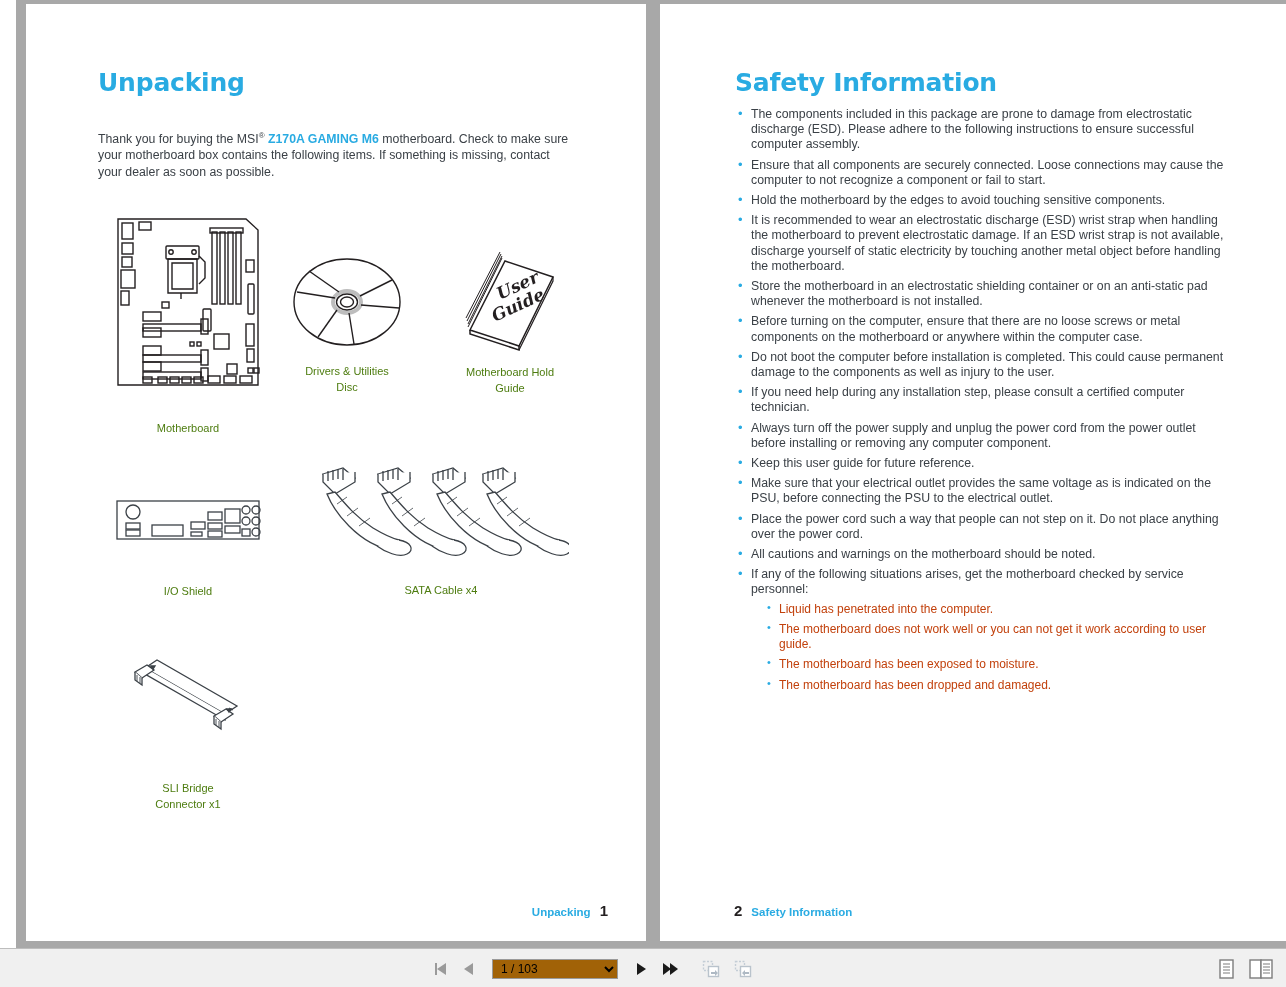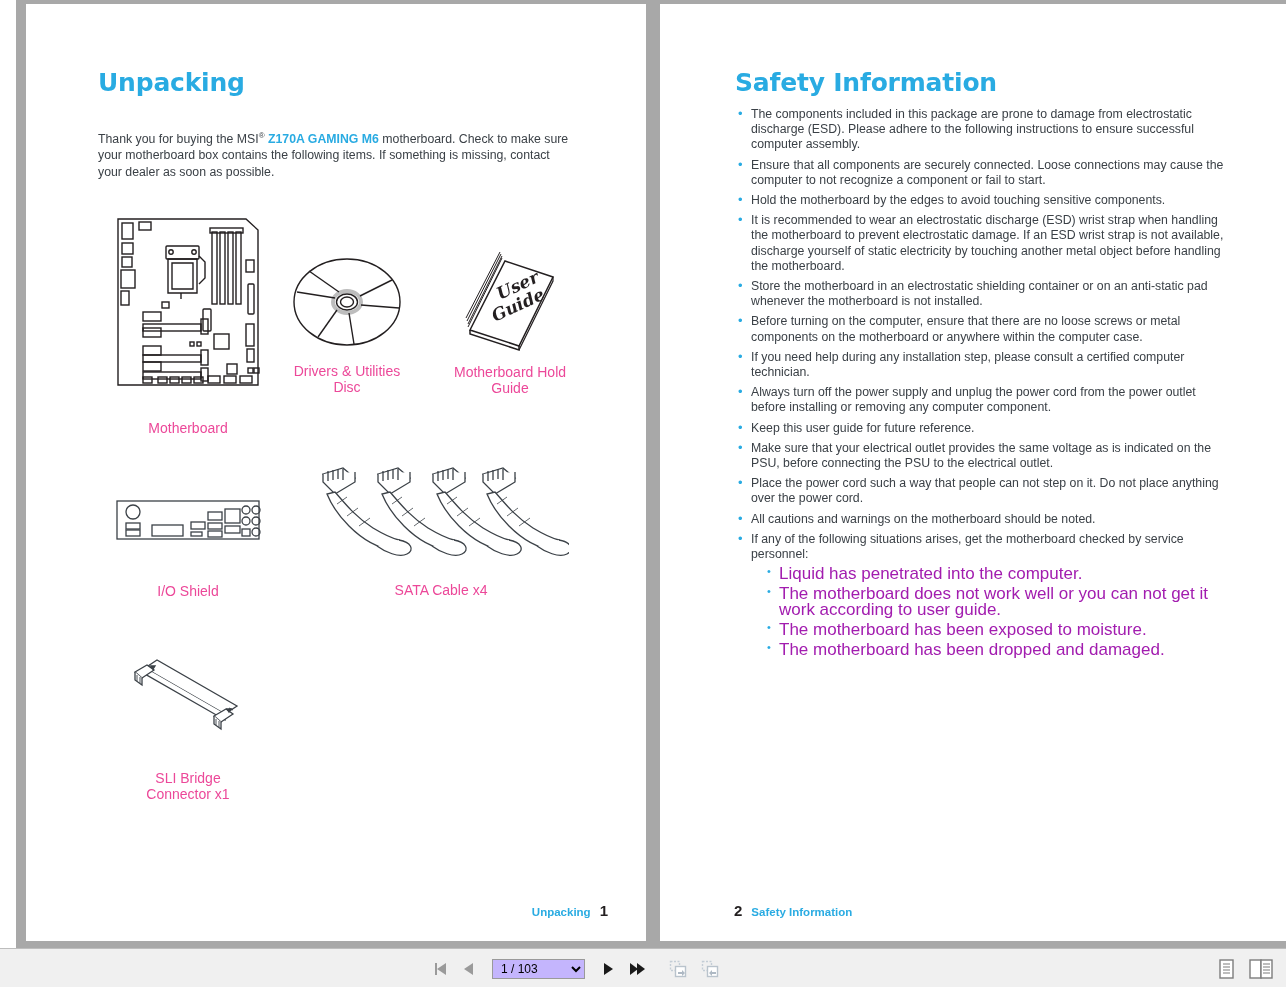--- a/index.html
+++ b/index.html
@@ -61,23 +61,23 @@
     line-height: 16.2px;
     color: #3b4147;
   }
   .brandname { color: #29abe2; font-weight: bold; }
 
   
   #left-content { position:absolute; left:72px; top:64px; width:500px; }
   #intro-para { margin-top: 31px; width: 478px; }
 
   .item-caption {
-    font-size: 14px;
+    font-size: 11px;
     line-height: 16px;
-    color: #ec4899;
+    color: #4d7c0f;
     text-align: center;
   }
   .item-cell { position:absolute; }
   .art { display:block; }
 
   
   #right-content { position:absolute; left:75px; top:64px; width:500px; }
   ul.safety {
     list-style: none;
     margin: 10px 0 0 0;
@@ -101,23 +101,23 @@
   }
   ul.sub-safety {
     list-style: none;
     margin: 4px 0 0 0;
     padding: 0 0 0 14px;
   }
   ul.sub-safety > li {
     position: relative;
     padding-left: 14px;
     margin-bottom: 5px;
-    font-size: 17px;
+    font-size: 12px;
     line-height: 15.2px;
-    color: #a21caf;
+    color: #c2410c;
   }
   ul.sub-safety > li::before {
     content: "\2022";
     position: absolute;
     left: 2px; top: -2px;
     color: #29abe2;
     font-size: 11px;
   }
 
   
@@ -159,25 +159,25 @@
     display:flex; align-items:center; gap:10px;
   }
   .tb-btn {
     width: 22px; height: 24px;
     display:flex; align-items:center; justify-content:center;
     background: transparent; border: none; cursor: pointer;
     padding: 0;
   }
   .tb-btn svg { display:block; }
   .page-select {
-    width: 93px; height: 20px;
+    width: 126px; height: 20px;
     font-family: "Liberation Sans", sans-serif;
     font-size: 12px;
     color: #000;
-    background: #c4b5fd;
+    background: #a16207;
     border: 1px solid #9a9a9a;
     padding-left: 4px;
     margin: 0 6px;
   }
 </style>
 </head>
 <body>
 
 <div id="viewer">
 
@@ -380,41 +380,42 @@
             <path d="M12 18 L24 11 L31 16 L19 24 Z"></path>
             <path d="M12 18 L12 26 L19 31 L19 24"></path>
             <path d="M14 21 l0 6 M17 23 l0 6" stroke-width="0.9"></path>
             <path d="M91 62 L103 55 L110 60 L98 68 Z"></path>
             <path d="M91 62 L91 70 L98 75 L98 68"></path>
             <path d="M93 65 l0 6 M96 67 l0 6" stroke-width="0.9"></path>
             <path d="M28 12 l4 0 l-2 3 Z" fill="#3b4147"></path>
             <path d="M104 55 l4 0 l-2 3 Z" fill="#3b4147"></path>
           </g>
         </svg>
-        <div class="item-caption" style="margin-top:30px; white-space:pre-line;">SLI Bridge
+        <div class="item-caption" style="margin-top:40px; white-space:pre-line;">SLI Bridge
 Connector x1</div>
       </div>
 
       <div class="pg-footer" id="footer-left">
         <span>Unpacking</span>
         <span class="pgnum">1</span>
       </div>
     </div>
 
     <div class="pdf-page" id="page-right">
       <div id="right-content">
         <h1 class="section-title">Safety Information</h1>
 
         <ul class="safety">
           <li>The components included in this package are prone to damage from electrostatic discharge (ESD). Please adhere to the following instructions to ensure successful computer assembly.</li>
           <li>Ensure that all components are securely connected. Loose connections may cause the computer to not recognize a component or fail to start.</li>
           <li>Hold the motherboard by the edges to avoid touching sensitive components.</li>
           <li>It is recommended to wear an electrostatic discharge (ESD) wrist strap when handling the motherboard to prevent electrostatic damage. If an ESD wrist strap is not available, discharge yourself of static electricity by touching another metal object before handling the motherboard.</li>
           <li>Store the motherboard in an electrostatic shielding container or on an anti-static pad whenever the motherboard is not installed.</li>
           <li>Before turning on the computer, ensure that there are no loose screws or metal components on the motherboard or anywhere within the computer case.</li>
+          <li>Do not boot the computer before installation is completed. This could cause permanent damage to the components as well as injury to the user.</li>
           <li>If you need help during any installation step, please consult a certified computer technician.</li>
           <li>Always turn off the power supply and unplug the power cord from the power outlet before installing or removing any computer component.</li>
           <li>Keep this user guide for future reference.</li>
           <li>Make sure that your electrical outlet provides the same voltage as is indicated on the PSU, before connecting the PSU to the electrical outlet.</li>
           <li>Place the power cord such a way that people can not step on it. Do not place anything over the power cord.</li>
           <li>All cautions and warnings on the motherboard should be noted.</li>
           <li>
             <span>If any of the following situations arises, get the motherboard checked by service personnel:</span>
             <ul class="sub-safety">
               <li>Liquid has penetrated into the computer.</li>

